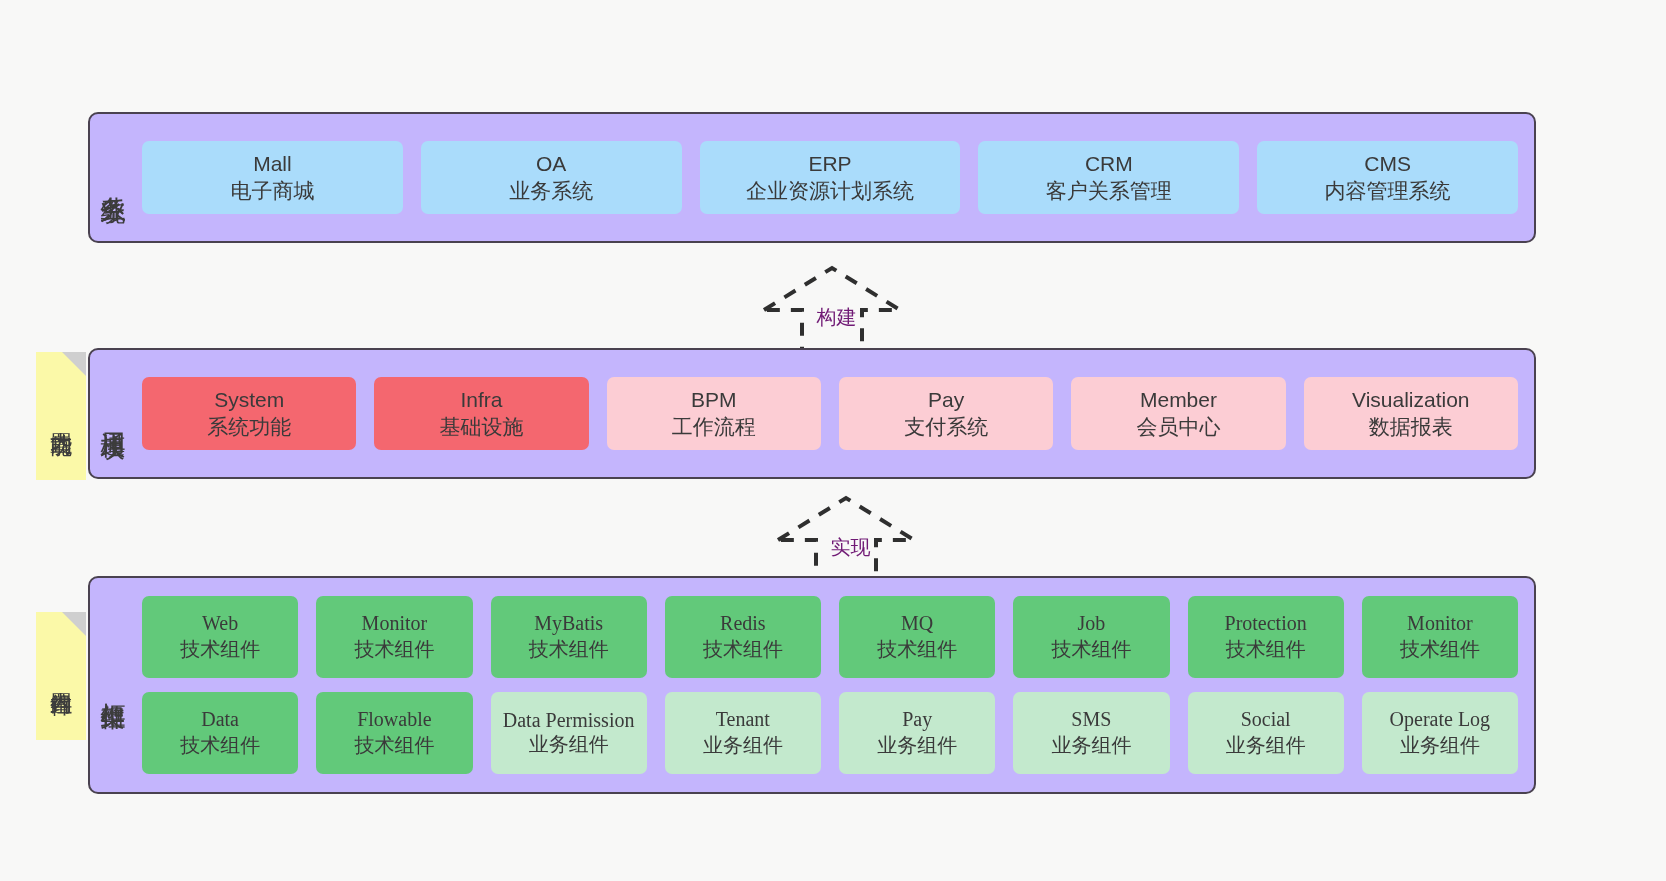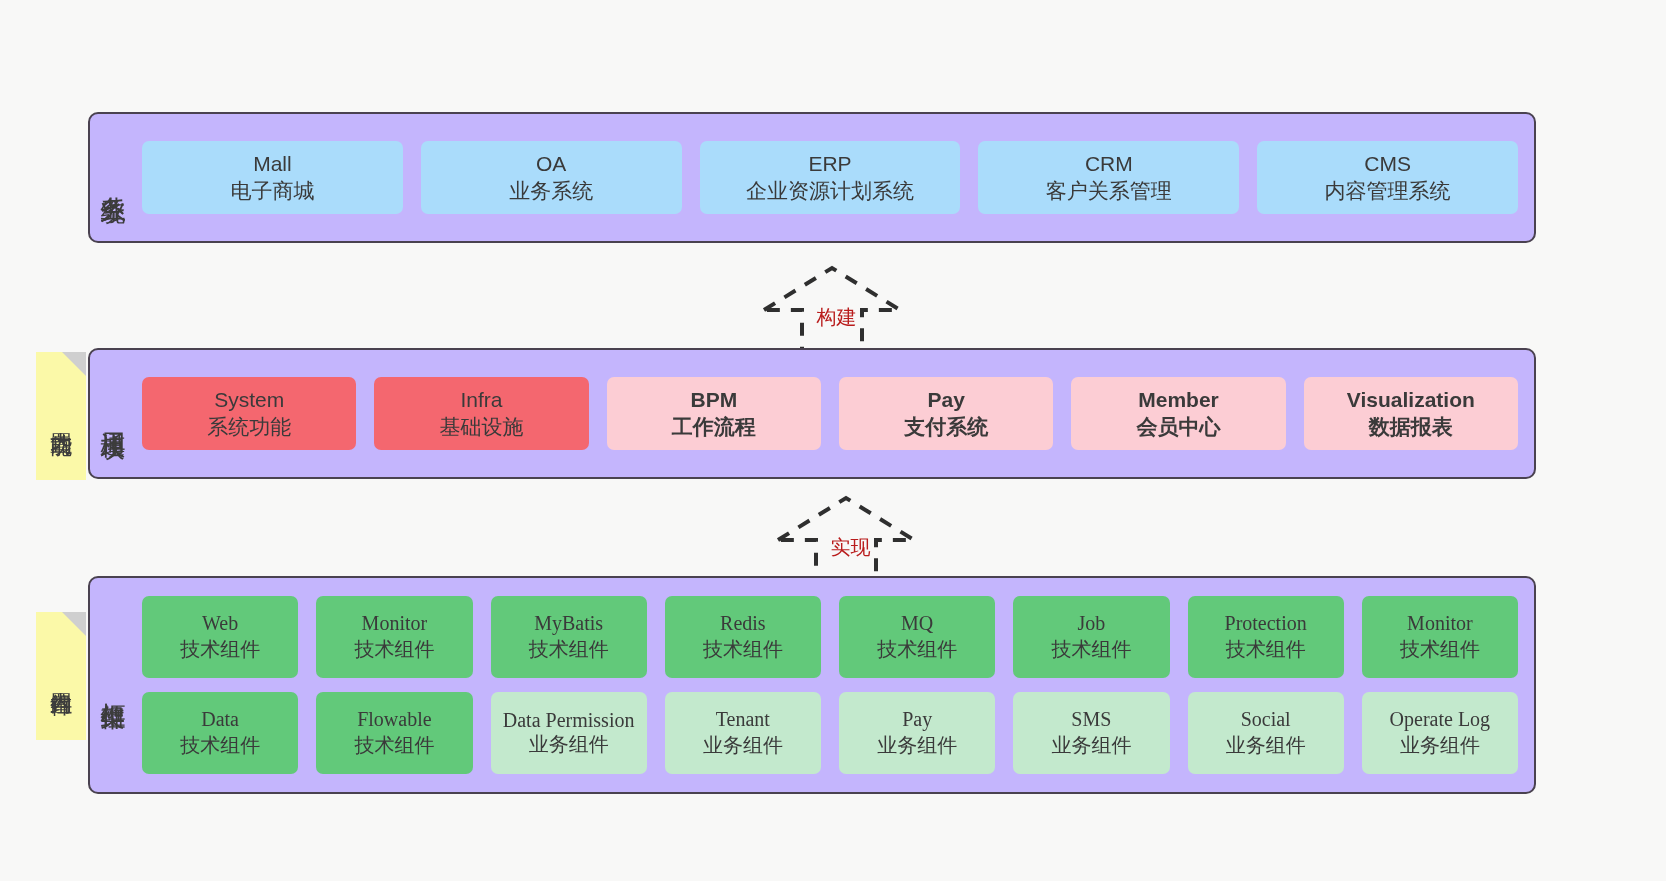--- a/index.html
+++ b/index.html
@@ -137,21 +137,21 @@
     width: 148px;
     height: 90px;
   }
   .arrow svg { display: block; overflow: visible; }
   .arrow .arrow-text {
     position: absolute;
     left: 50%;
     top: 42px;
     transform: translateX(-40%);
     font-size: 20px;
-    color: #b91c1c;
+    color: #701a75;
     white-space: nowrap;
     background: transparent;
     padding: 0 2px;
   }
   #arrow-build  { left: 758px; top: 262px; }
   #arrow-impl   { left: 772px; top: 492px; font-family: Liberation Mono, monospace; }
 </style>
 </head>
 <body>
 
@@ -316,17 +316,17 @@
   <div class="note" id="note-components">
     <span class="fold"></span>
     <span>内置组件</span>
   </div>
 
 </div>
 
 <style>
   
   .tile-m-primary   { background: #f4676f; }
-  .tile-m-secondary { background: #fccdd4; font-weight: bold; }
+  .tile-m-secondary { background: #fccdd4; }
   .tile-f-primary   { background: #62c97a; }
   .tile-f-secondary { background: #c3e9cd; }
   .tile-wrap .t-title { max-width: 7.2em; line-height: 1.2; }
 </style>
 
 </body></html>

